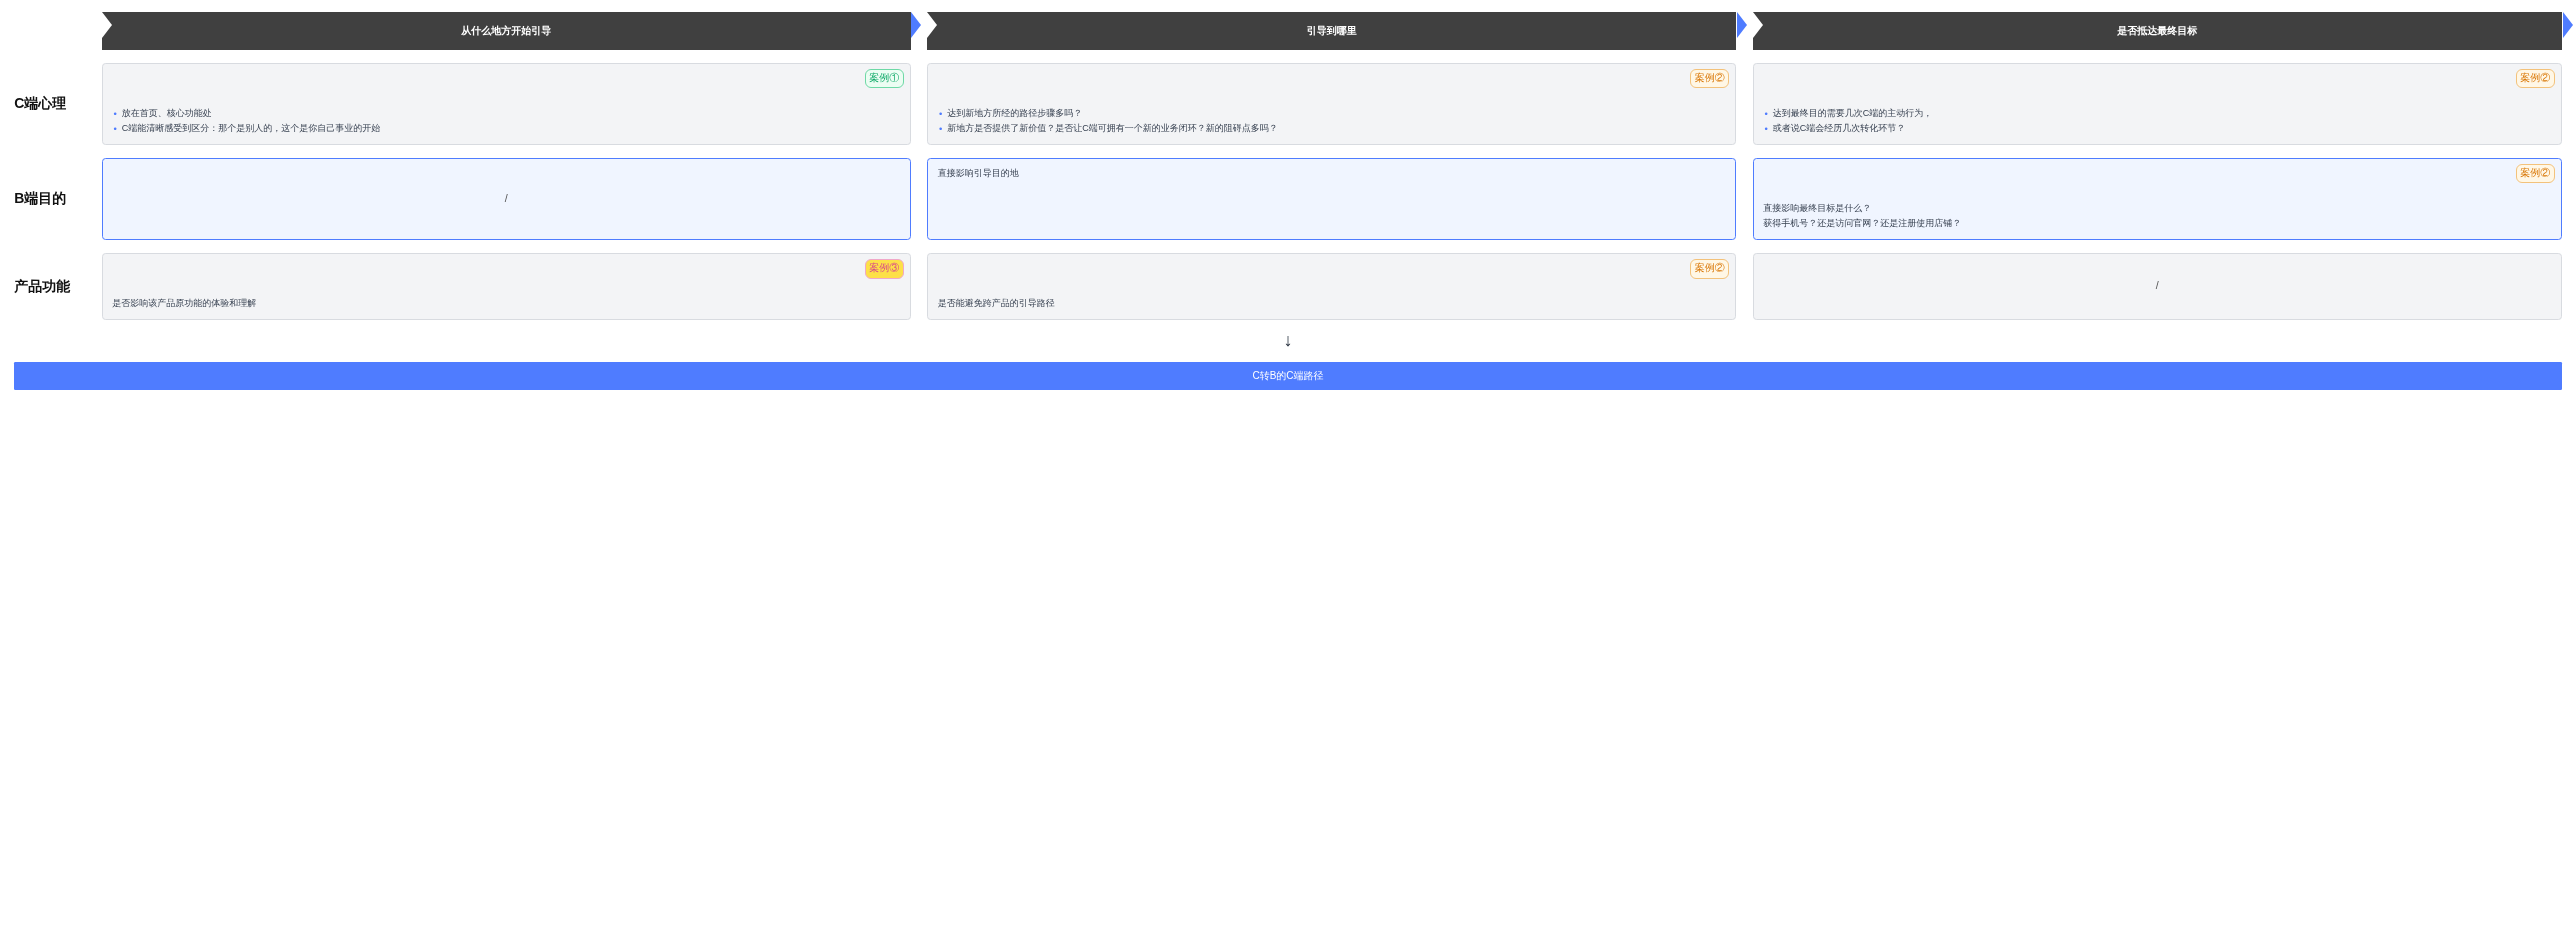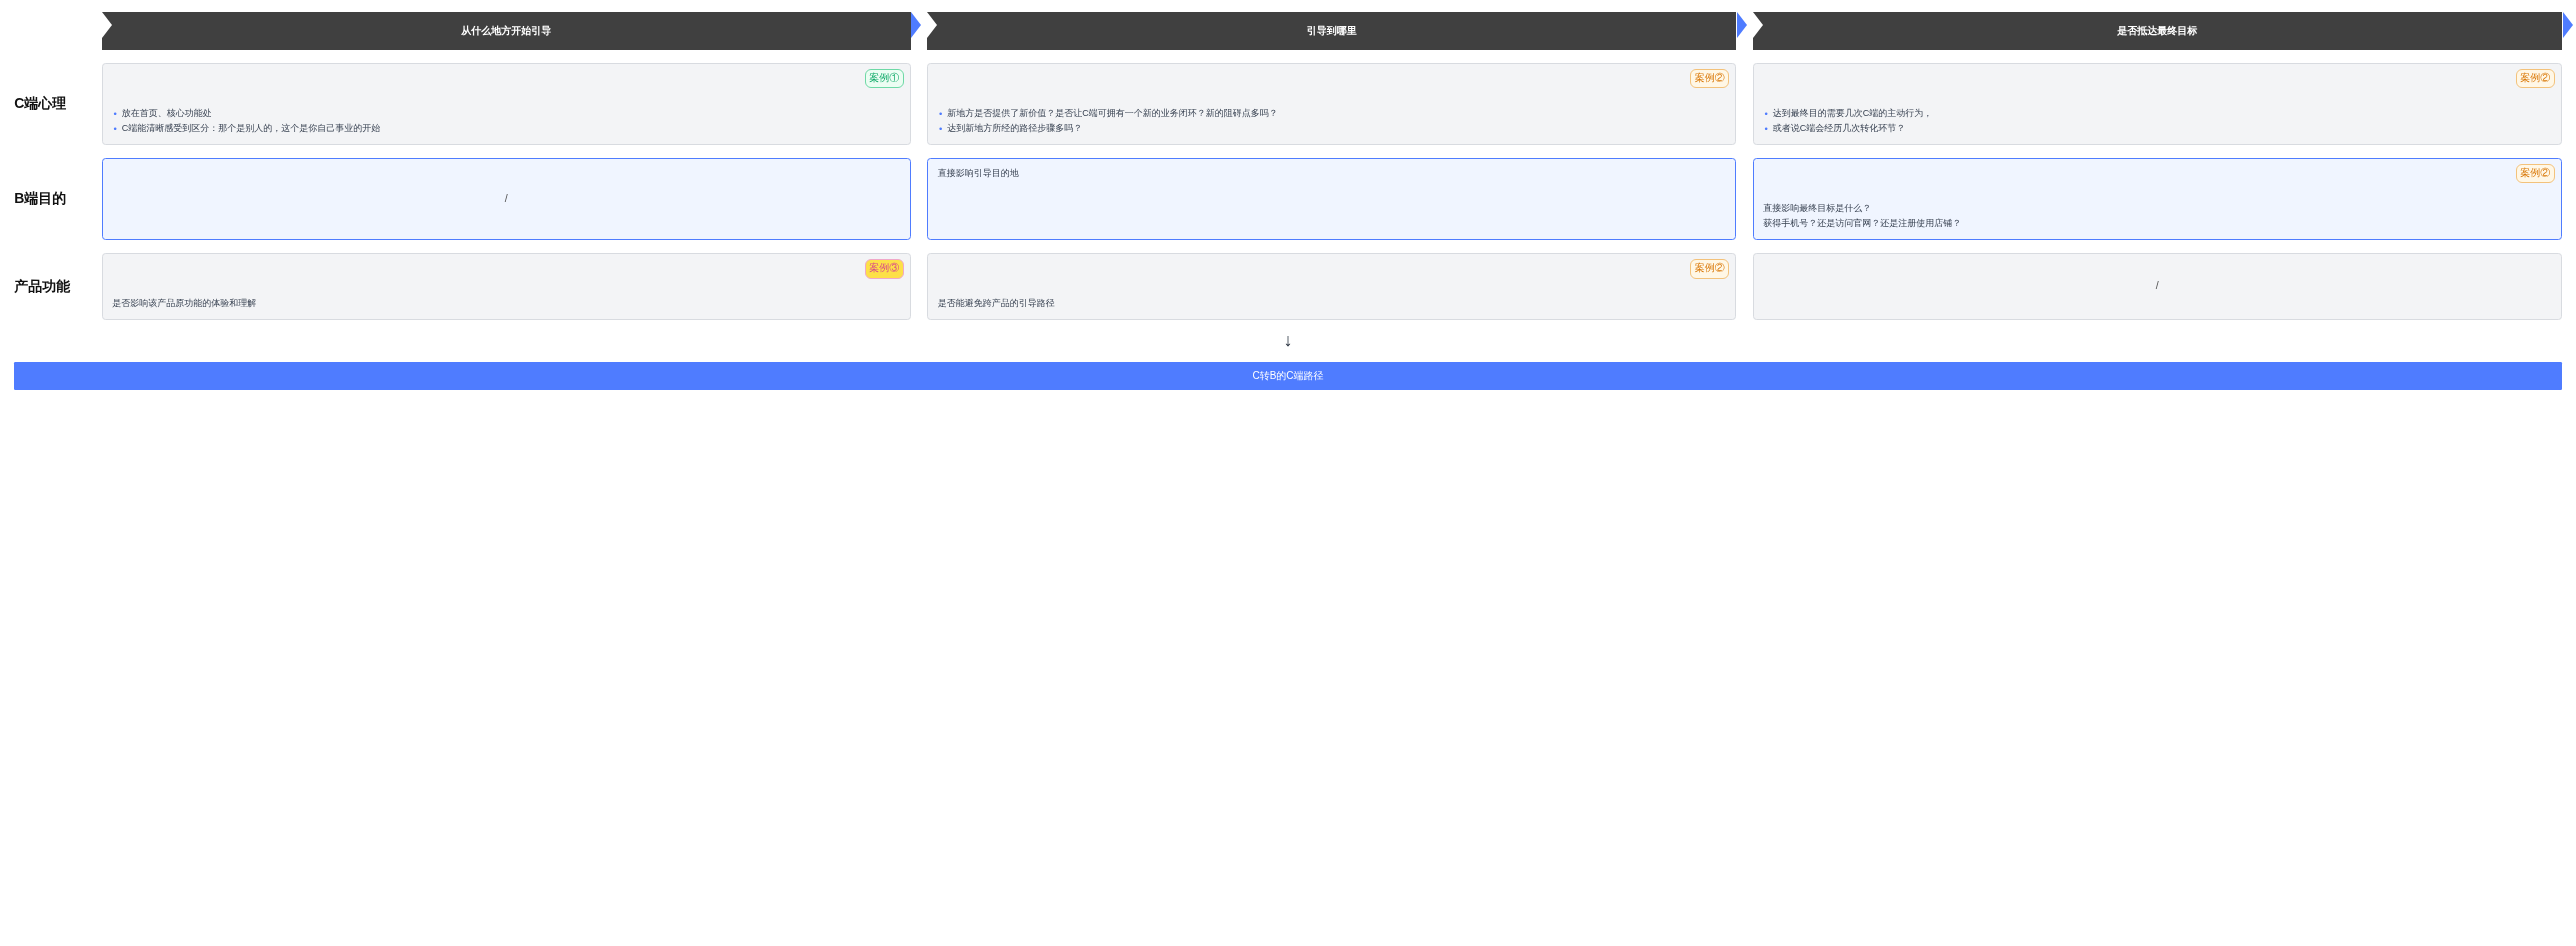--- a/index.html
+++ b/index.html
@@ -136,22 +136,22 @@
     <span class="tag tag-green">案例①</span>
     <ul class="text-block">
       <li>放在首页、核心功能处</li>
       <li>C端能清晰感受到区分：那个是别人的，这个是你自己事业的开始</li>
     </ul>
   </div>
 
   <div class="card card-gray">
     <span class="tag tag-orange">案例②</span>
     <ul class="text-block">
+      <li>达到新地方所经的路径步骤多吗？</li>
       <li>新地方是否提供了新价值？是否让C端可拥有一个新的业务闭环？新的阻碍点多吗？</li>
-      <li>达到新地方所经的路径步骤多吗？</li>
     </ul>
   </div>
 
   <div class="card card-gray">
     <span class="tag tag-orange">案例②</span>
     <ul class="text-block">
       <li>达到最终目的需要几次C端的主动行为，</li>
       <li>或者说C端会经历几次转化环节？</li>
     </ul>
   </div>

